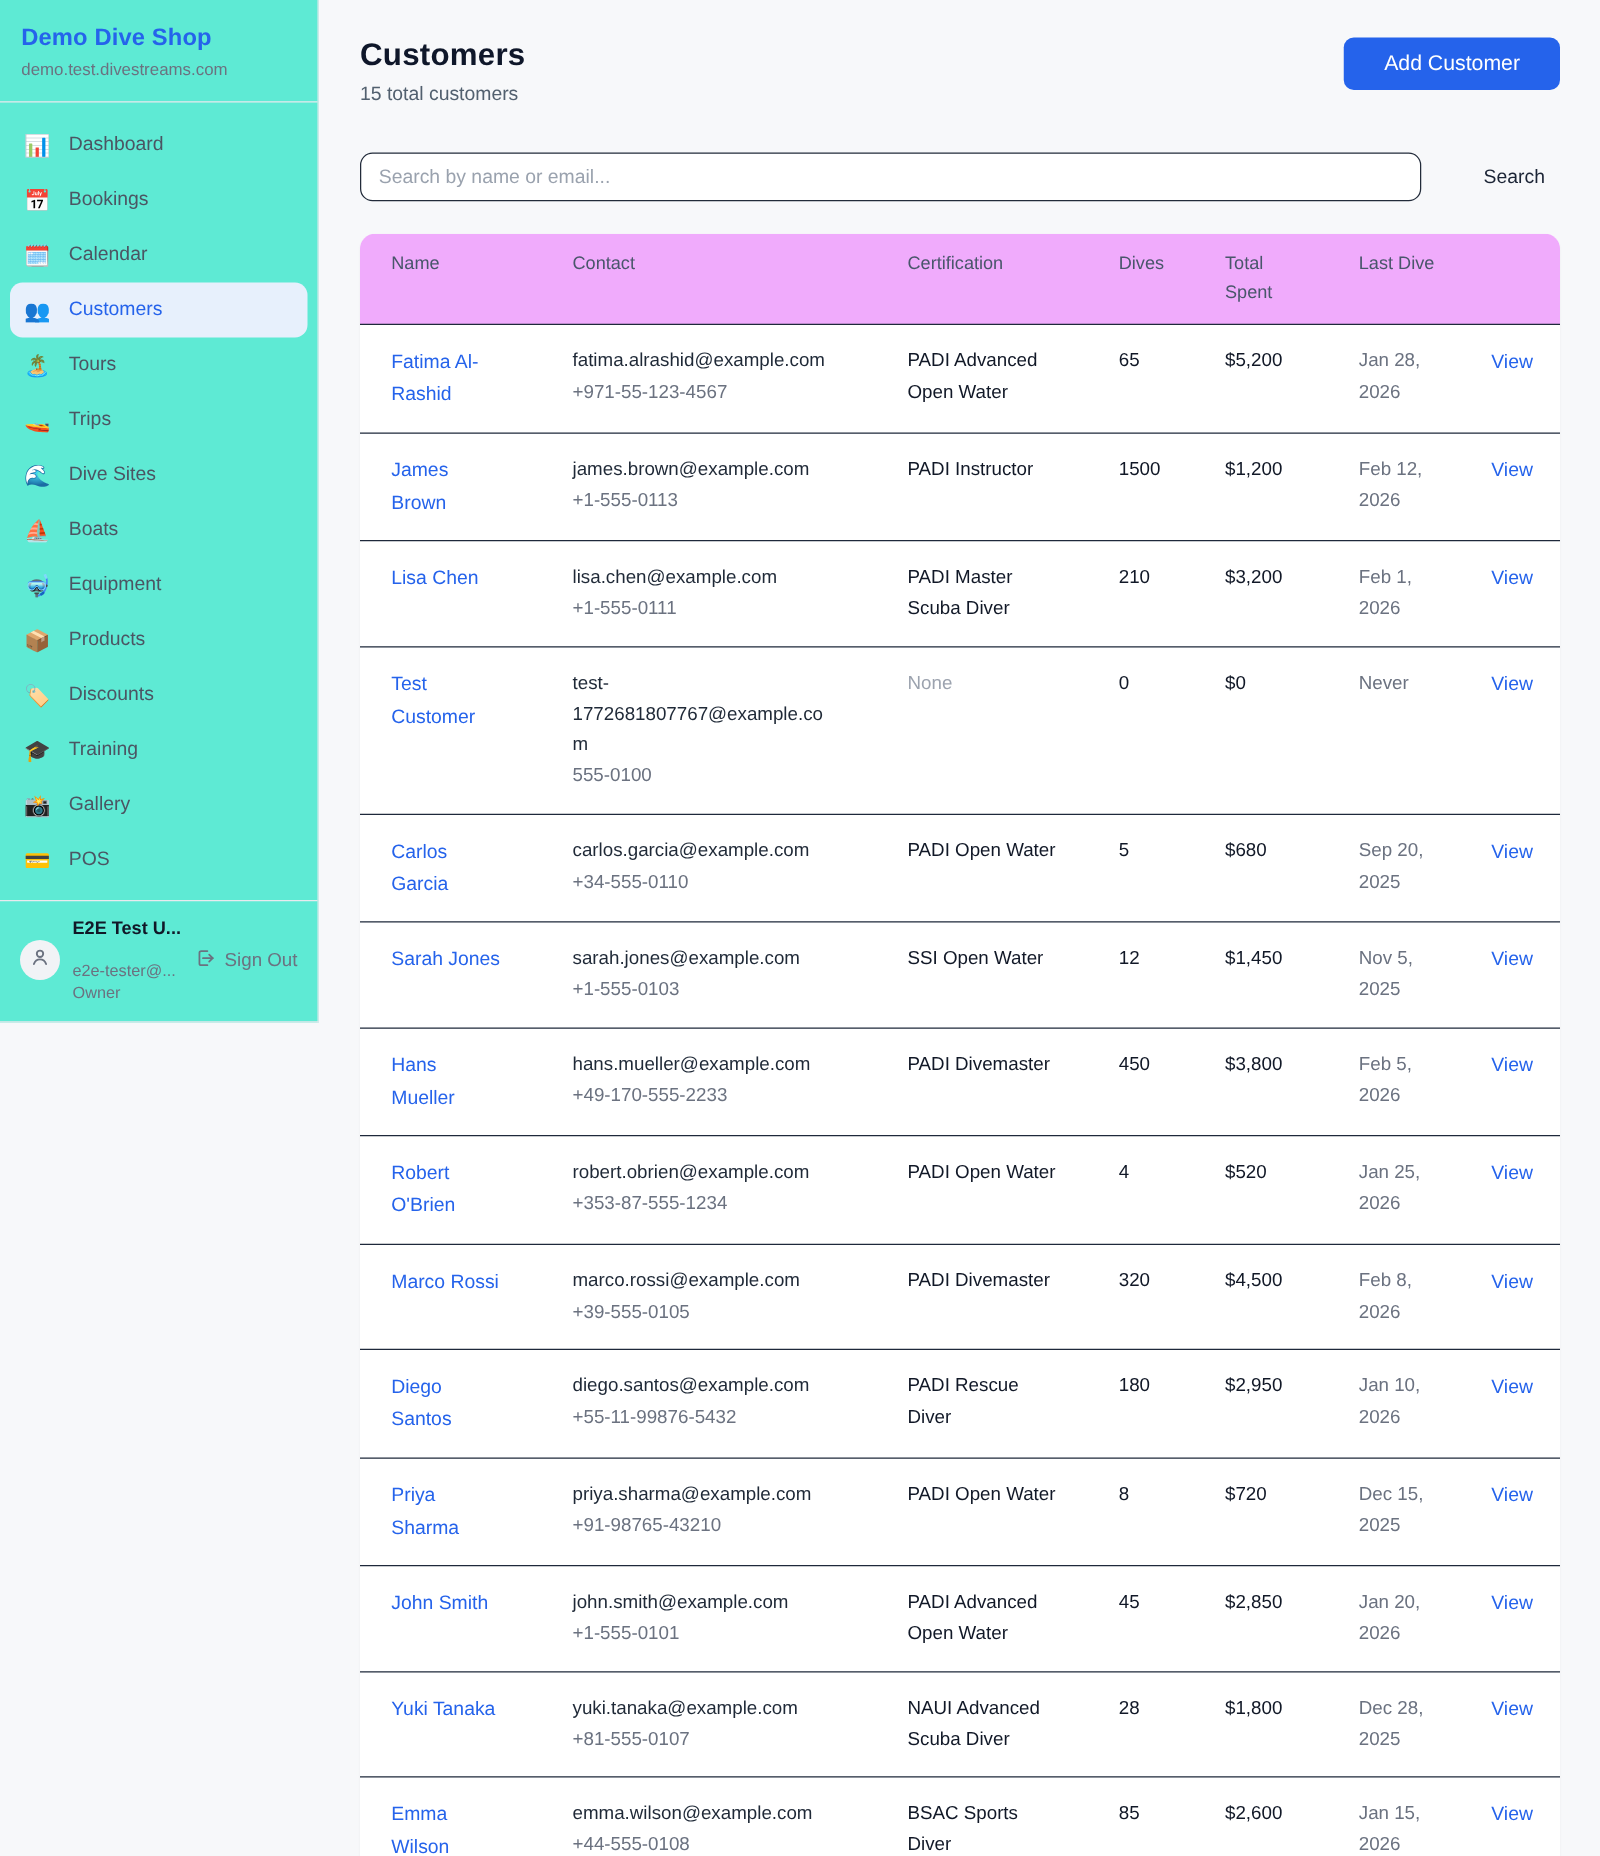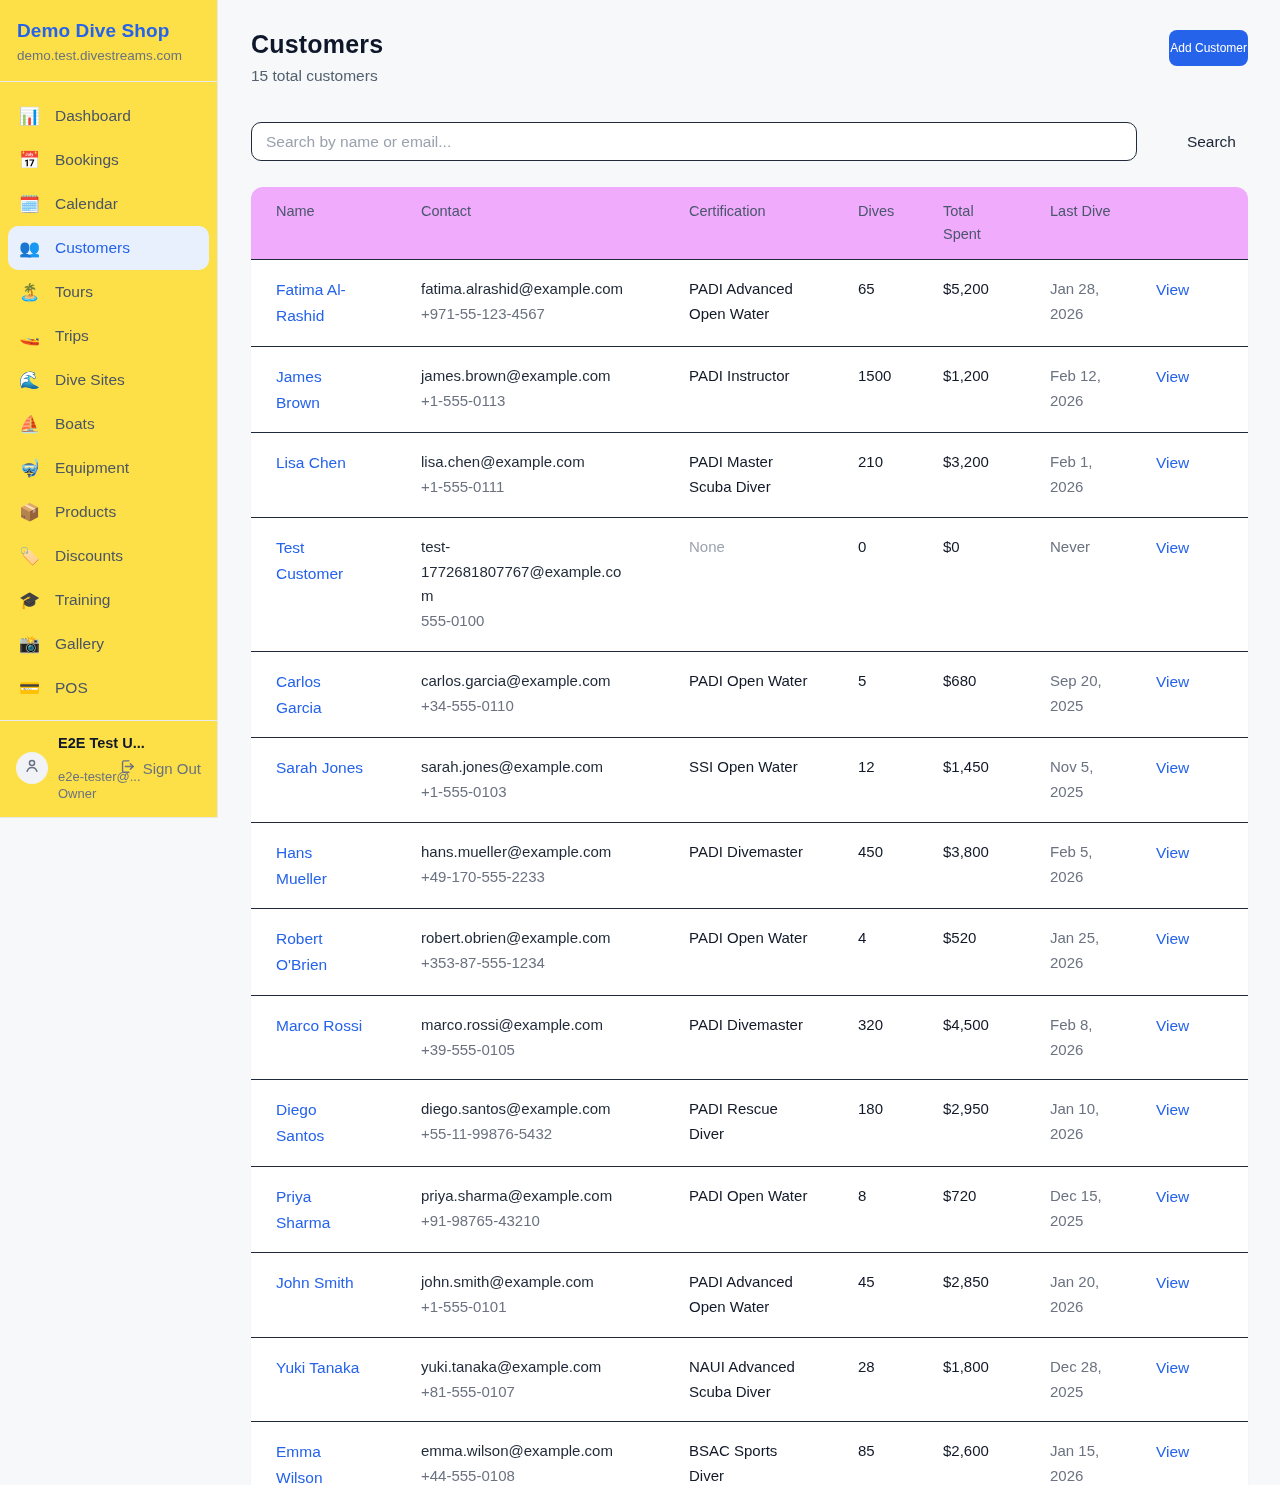--- a/index.html
+++ b/index.html
@@ -8,23 +8,23 @@
     font-family: "Liberation Sans", sans-serif;
     background: #f7f8fa;
     color: #0f172a;
     display: flex;
     align-items: flex-start;
     min-height: 1485px;
   }
 
   
   .sidebar {
-    width: 218px;
+    width: 255px;
     flex-shrink: 0;
-    background: #fde047;
+    background: #5eead4;
     border-right: 1px solid #e5e7eb;
     border-bottom: 1px solid #e5e7eb;
   }
   .sidebar-header { padding: 20px 16px 18px 17px; border-bottom: 1px solid #e8eaee; }
   .shop-title { color: #2563eb; font-size: 19px; font-weight: 700; letter-spacing: 0.1px; }
   .shop-domain { color: #6b7280; font-size: 13.5px; margin-top: 6px; }
   .nav { padding: 12px 8px 10px 8px; }
   .nav-item {
     display: flex; align-items: center; gap: 13px;
     height: 44px; padding: 0 10px; border-radius: 10px;
@@ -52,21 +52,21 @@
     font-family: inherit; cursor: pointer; white-space: nowrap;
   }
 
   
   .main { flex: 1; padding: 30px 32px 42px 33px; }
   .page-header { display: flex; justify-content: space-between; align-items: flex-start; }
   .page-title { font-size: 25px; font-weight: 700; color: #0f172a; letter-spacing: 0.2px; }
   .page-subtitle { font-size: 15.5px; color: #52606f; margin-top: 8px; }
   .add-btn {
     background: #2563eb; color: #ffffff; border: none; border-radius: 8px;
-    padding: 11px 1px; font-size: 12px; font-weight: 500;
+    padding: 11px 32px; font-size: 17px; font-weight: 500;
     font-family: inherit; cursor: pointer;
   }
 
   .search-row { display: flex; align-items: center; margin-top: 37px; gap: 38px; }
   .search-input {
     flex: 1; height: 39px; border: 1px solid #222b3a; border-radius: 10px;
     padding: 0 14px; font-size: 15.5px; font-family: inherit; color: #111827;
     background: #ffffff; outline: none;
   }
   .search-input::placeholder { color: #9aa2ae; }

